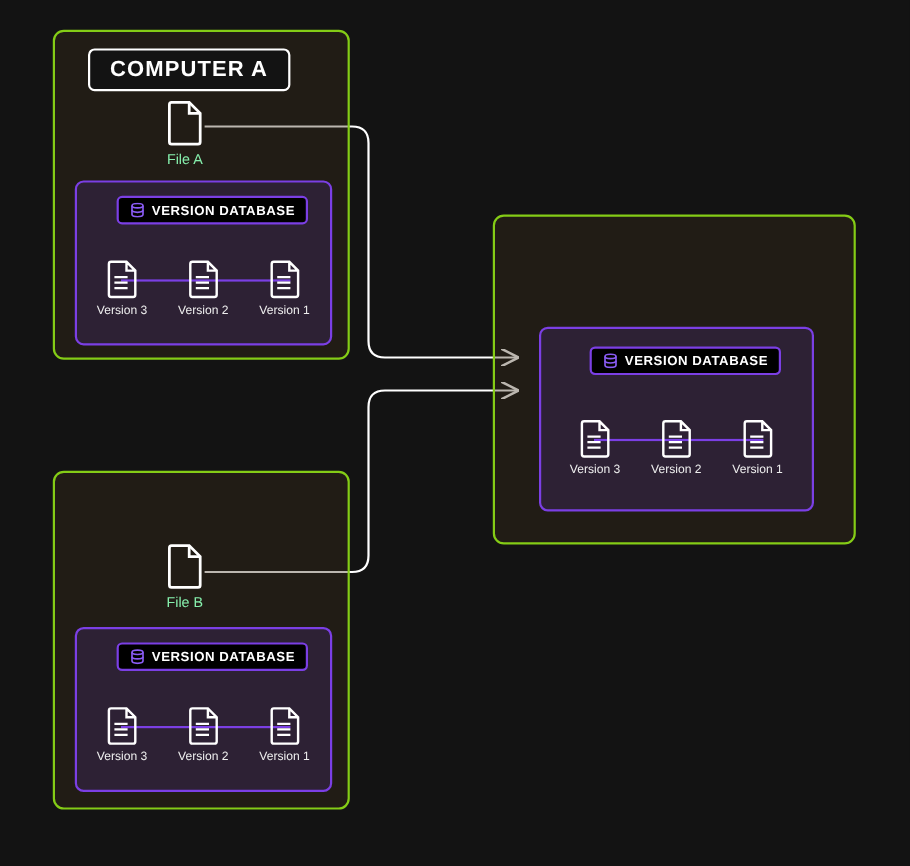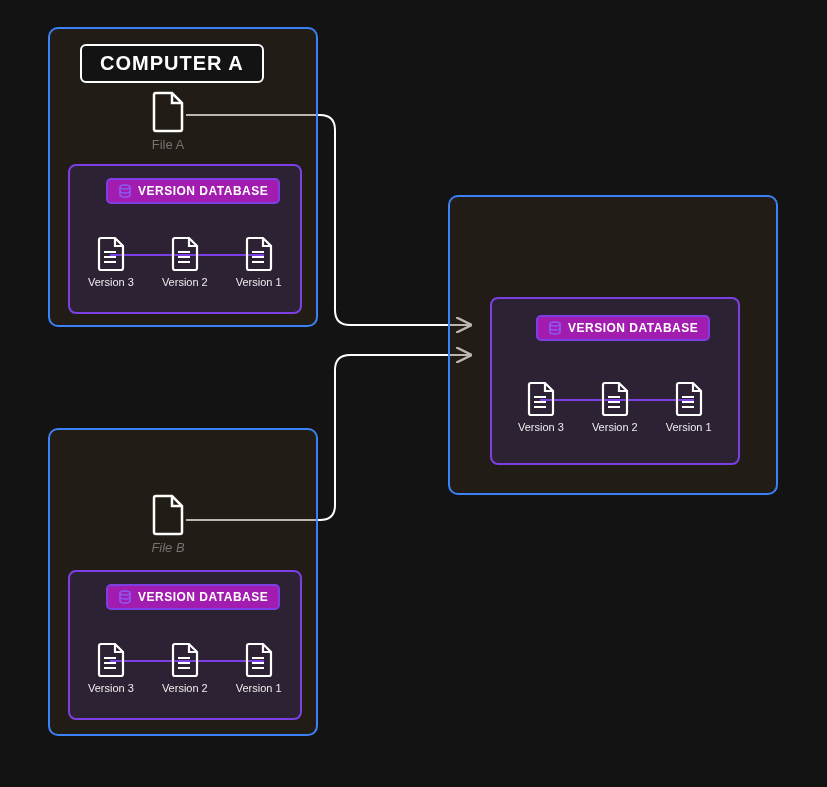--- a/index.html
+++ b/index.html
@@ -7,21 +7,21 @@
     background: #131313;
     width: 827px;
     height: 787px;
     position: relative;
     font-family: Arial, Helvetica, sans-serif;
     color: #fff;
     overflow: hidden;
   }
   .computer-box {
     position: absolute;
-    border: 2px solid #3b82f6;
+    border: 2px solid #84cc16;
     border-radius: 10px;
     background: rgba(60,45,25,0.35);
   }
   .title-badge {
     position: absolute;
     border: 2px solid #fff;
     border-radius: 6px;
     padding: 6px 18px;
     background: #131313;
     font-weight: 700;
@@ -31,37 +31,37 @@
   }
   .title-badge.single { font-size: 20px; }
   .title-badge.double { font-size: 18px; line-height: 1.2; }
   .file-group {
     position: absolute;
     text-align: center;
   }
   .file-label {
     font-size: 13px;
     margin-top: 4px;
-    color: #737373;
+    color: #86efac;
   }
   .vdb-box {
     position: absolute;
     border: 2px solid #7b3fe4;
     border-radius: 8px;
     background: rgba(60,40,90,0.45);
   }
   .vdb-header {
     position: absolute;
     display: flex;
     align-items: center;
     gap: 6px;
     border: 2px solid #7b3fe4;
     border-radius: 5px;
     padding: 4px 10px;
-    background: #a21caf;
+    background: #000000;
     font-size: 12px;
     font-weight: 700;
     letter-spacing: 0.5px;
   }
   .version-row {
     position: absolute;
     display: flex;
     align-items: flex-start;
     gap: 28px;
   }
@@ -165,21 +165,21 @@
             </svg>
         </span>
         <div class="version-label">Version 1</div>
       </div>
     </div>
   </div>
 </div>
 
 <div class="computer-box" style="left:48px; top:428px; width:270px; height:308px;">
 
-  <div class="file-group" style="left:100px; top:64px;font-style:italic;">
+  <div class="file-group" style="left:100px; top:64px;">
     <span>
       <svg width="36" height="42" viewBox="0 0 36 42">
         <path d="M6 2 H22 L32 12 V38 Q32 40 30 40 H6 Q4 40 4 38 V4 Q4 2 6 2 Z" fill="none" stroke="#fff" stroke-width="2.5"></path>
         <path d="M22 2 V12 H32" fill="none" stroke="#fff" stroke-width="2.5"></path>
       </svg>
     </span>
     <div class="file-label">File B</div>
   </div>
 
   <div class="vdb-box" style="left:18px; top:140px; width:234px; height:150px;">

